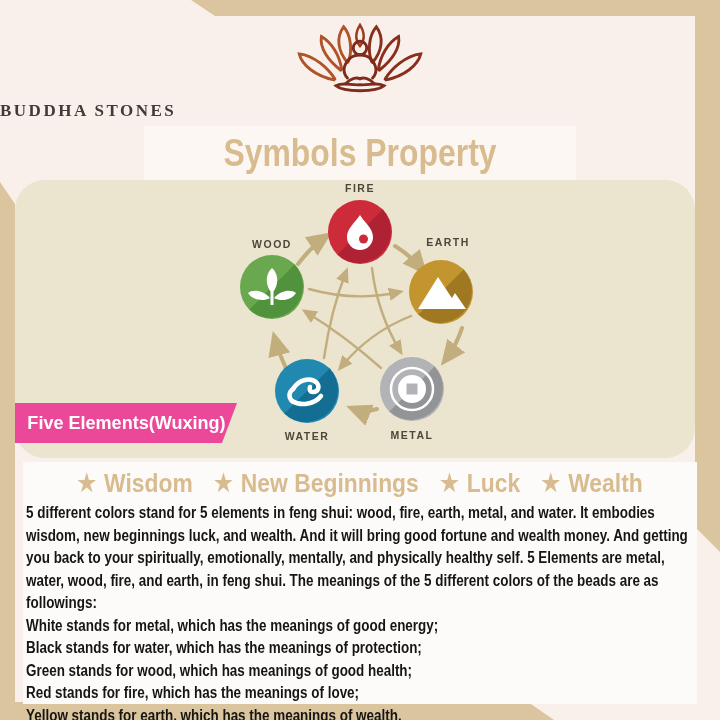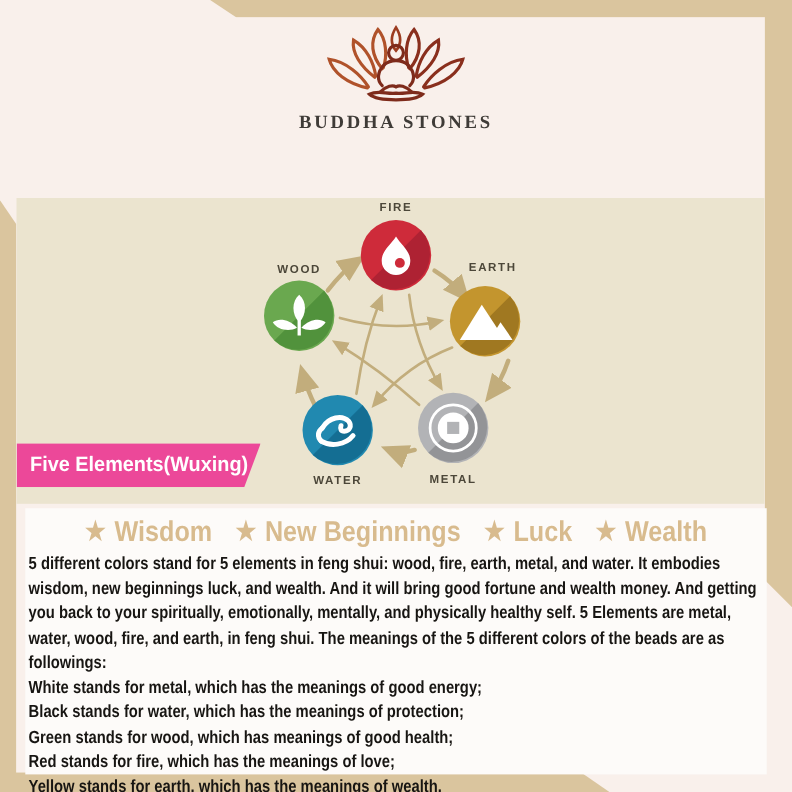--- a/index.html
+++ b/index.html
@@ -17,41 +17,42 @@
   .ribbon-right{left:695px;top:0;width:25px;height:552px;
     clip-path:polygon(0 0,100% 0,100% 100%,0 527px);}
   .ribbon-left{left:0;top:182px;width:15px;height:538px;
     clip-path:polygon(0 0,100% 22px,100% 100%,0 100%);}
   .ribbon-bottom{left:0;top:702px;width:560px;height:18px;
     clip-path:polygon(0 0,528px 0,554px 18px,0 18px);}
 
   
   .logo-wrap{position:absolute;left:285px;top:22px;width:150px;height:82px;}
   .brand-name{
-    position:absolute;left:0;top:101px;width:720px;text-align:center;
+    position:absolute;left:0;top:101px;width:720px;
     font-family:"Liberation Serif", serif;font-size:17px;letter-spacing:2.5px;
     color:#3f3b37;font-weight:600;
   }
 
   
   .heading-band{
     position:absolute;left:144px;top:126px;width:432px;height:54px;
     background:#fdf7f3;
   }
   .heading-band h1{
     margin:0;width:100%;text-align:center;line-height:54px;
     font-size:38px;font-weight:bold;color:#d8bc90;
     transform:scaleX(.84);transform-origin:50% 50%;
     white-space:nowrap;
   }
 
   
   .diagram-panel{
     position:absolute;left:15px;top:180px;width:680px;height:278px;
     background:#ebe4cf;
+    border-radius:30px;
   }
   .el-label{
     font-size:10.5px;font-weight:bold;letter-spacing:1.5px;fill:#4c4739;
     font-family:"Liberation Sans", sans-serif;
   }
   .banner{
     position:absolute;left:15px;top:403px;width:222px;height:40px;
     background:#ec4899;
     clip-path:polygon(0 0,100% 0,calc(100% - 15px) 100%,0 100%);
   }
@@ -118,20 +119,23 @@
           <path d="M64,38 C57,45 57,53 62,58"></path>
           <path d="M86,38 C93,45 93,53 88,58"></path>
           <path d="M60,64 C66,58 72,57 75,59 C78,57 84,58 90,64"></path>
           <path d="M50,66 C58,73 92,73 100,66 C92,62 84,66 75,65 C66,66 58,62 50,66 Z"></path>
         </g>
       </g>
     </svg>
   </div>
   <div class="brand-name">BUDDHA STONES</div>
 
+  <div class="heading-band">
+    <h1>Symbols Property</h1>
+  </div>
 
   <div class="diagram-panel">
     <svg width="680" height="278" viewBox="0 0 680 278">
       <defs>
         <marker id="arrow" markerWidth="7" markerHeight="7" viewBox="0 0 10 10" refX="6" refY="5" orient="auto">
           <path d="M0,1 L9,5 L0,9 Z" fill="#c2ad7c"></path>
         </marker>
       </defs>
 
       <g fill="none" stroke-width="4" stroke-linecap="round" stroke="#c2ad7c">

